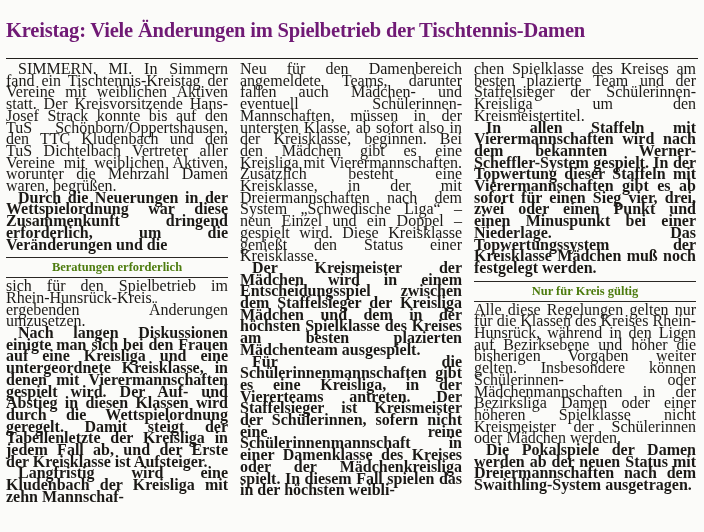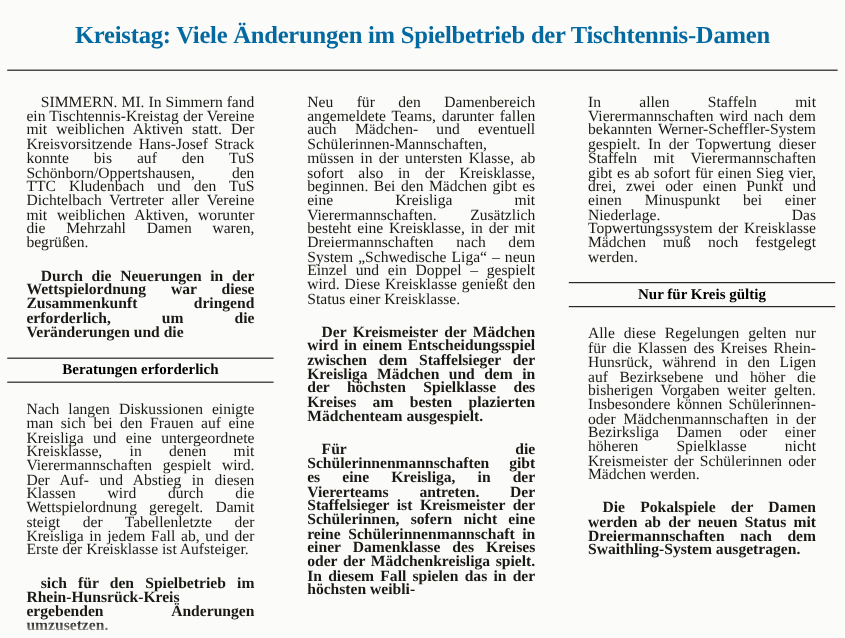--- a/index.html
+++ b/index.html
@@ -20,42 +20,41 @@
     background: #fbfbf9;
     box-sizing: border-box;
     padding: 4px 6px 0 6px;
   }
   .headline {
     font-family: "Liberation Serif", serif;
     font-weight: bold;
     font-size: 20.5px;
     letter-spacing: -0.2px;
     line-height: 1.05;
-    color: #0369a1;
-    text-align: center;
+    color: #701a75;
     padding: 2px 0 3px 0;
     white-space: nowrap;
   }
   .rule {
     border: 0;
     border-top: 1.2px solid #22201d;
     margin: 2px 0 4px 0;
   }
   .columns {
     display: flex;
     gap: 12px;
     align-items: flex-start;
   }
   .col {
     width: 222px;
     flex: 0 0 222px;
   }
   .col p {
-    margin: 16px;
-    font-size: 13px;
+    margin: 0;
+    font-size: 16px;
     line-height: 11.7px;
     text-align: justify;
     text-justify: inter-word;
     color: #1b1916;
     hyphens: auto;
     -webkit-hyphens: auto;
   }
   .col p + p {
     text-indent: 12px;
     font-weight: bold;
@@ -64,21 +63,21 @@
     text-indent: 12px;
   }
   .dateline {
     font-variant: small-caps;
   }
   .subhead {
     font-family: "Liberation Serif", serif;
     font-weight: bold;
     font-size: 12.5px;
     text-align: center;
-    color: #000000;
+    color: #4d7c0f;
     margin: 7px 0 2px 0;
     border-top: 1.1px solid #2a2724;
     border-bottom: 1.1px solid #2a2724;
     padding: 3px 0 3px 0;
     line-height: 13px;
   }
   .fade-bottom {
     position: absolute;
     left: 0;
     right: 0;
@@ -99,32 +98,33 @@
 
   <h1 class="headline">Kreistag: Viele Änderungen im Spielbetrieb der Tischtennis-Damen</h1>
   <hr class="rule">
 
   <div class="columns">
 
     <div class="col">
       <p class="lead"><span class="dateline">SIMMERN. MI.</span><span> In Simmern fand ein Tischtennis-Kreistag der Vereine mit weiblichen Aktiven statt. Der Kreisvorsitzende Hans-Josef Strack konnte bis auf den TuS Schönborn/Oppertshausen, den TTC Kludenbach und den TuS Dichtelbach Vertreter aller Vereine mit weiblichen Aktiven, worunter die Mehrzahl Damen waren, begrüßen.</span></p>
       <p>Durch die Neuerungen in der Wettspielordnung war diese Zusammenkunft dringend erforderlich, um die Veränderungen und die</p>
       <div class="subhead">Beratungen erforderlich</div>
+      <p>sich für den Spielbetrieb im Rhein-Hunsrück-Kreis ergebenden Änderungen umzusetzen.</p>
       <p>Nach langen Diskussionen einigte man sich bei den Frauen auf eine Kreisliga und eine untergeordnete Kreisklasse, in denen mit Vierermannschaften gespielt wird. Der Auf- und Abstieg in diesen Klassen wird durch die Wettspielordnung geregelt. Damit steigt der Tabellenletzte der Kreisliga in jedem Fall ab, und der Erste der Kreisklasse ist Aufsteiger.</p>
-      <p>sich für den Spielbetrieb im Rhein-Hunsrück-Kreis ergebenden Änderungen umzusetzen.</p>
       <p>Langfristig wird eine Kludenbach der Kreisliga mit zehn Mannschaf-</p>
     </div>
 
     <div class="col">
       <p>Neu für den Damenbereich angemeldete Teams, darunter fallen auch Mädchen- und eventuell Schülerinnen-Mannschaften, müssen in der untersten Klasse, ab sofort also in der Kreisklasse, beginnen. Bei den Mädchen gibt es eine Kreisliga mit Vierermannschaften. Zusätzlich besteht eine Kreisklasse, in der mit Dreiermannschaften nach dem System „Schwedische Liga“ – neun Einzel und ein Doppel – gespielt wird. Diese Kreisklasse genießt den Status einer Kreisklasse.</p>
       <p>Der Kreismeister der Mädchen wird in einem Entscheidungsspiel zwischen dem Staffelsieger der Kreisliga Mädchen und dem in der höchsten Spielklasse des Kreises am besten plazierten Mädchenteam ausgespielt.</p>
       <p>Für die Schülerinnenmannschaften gibt es eine Kreisliga, in der Viererteams antreten. Der Staffelsieger ist Kreismeister der Schülerinnen, sofern nicht eine reine Schülerinnenmannschaft in einer Damenklasse des Kreises oder der Mädchenkreisliga spielt. In diesem Fall spielen das in der höchsten weibli-</p>
     </div>
 
     <div class="col">
+      <p>chen Spielklasse des Kreises am besten plazierte Team und der Staffelsieger der Schülerinnen-Kreisliga um den Kreismeistertitel.</p>
       <p>In allen Staffeln mit Vierermannschaften wird nach dem bekannten Werner-Scheffler-System gespielt. In der Topwertung dieser Staffeln mit Vierermannschaften gibt es ab sofort für einen Sieg vier, drei, zwei oder einen Punkt und einen Minuspunkt bei einer Niederlage. Das Topwertungssystem der Kreisklasse Mädchen muß noch festgelegt werden.</p>
       <div class="subhead">Nur für Kreis gültig</div>
       <p>Alle diese Regelungen gelten nur für die Klassen des Kreises Rhein-Hunsrück, während in den Ligen auf Bezirksebene und höher die bisherigen Vorgaben weiter gelten. Insbesondere können Schülerinnen- oder Mädchenmannschaften in der Bezirksliga Damen oder einer höheren Spielklasse nicht Kreismeister der Schülerinnen oder Mädchen werden.</p>
       <p>Die Pokalspiele der Damen werden ab der neuen Status mit Dreiermannschaften nach dem Swaithling-System ausgetragen.</p>
     </div>
 
   </div>
 
   <div class="fade-bottom"></div>
 </div>

